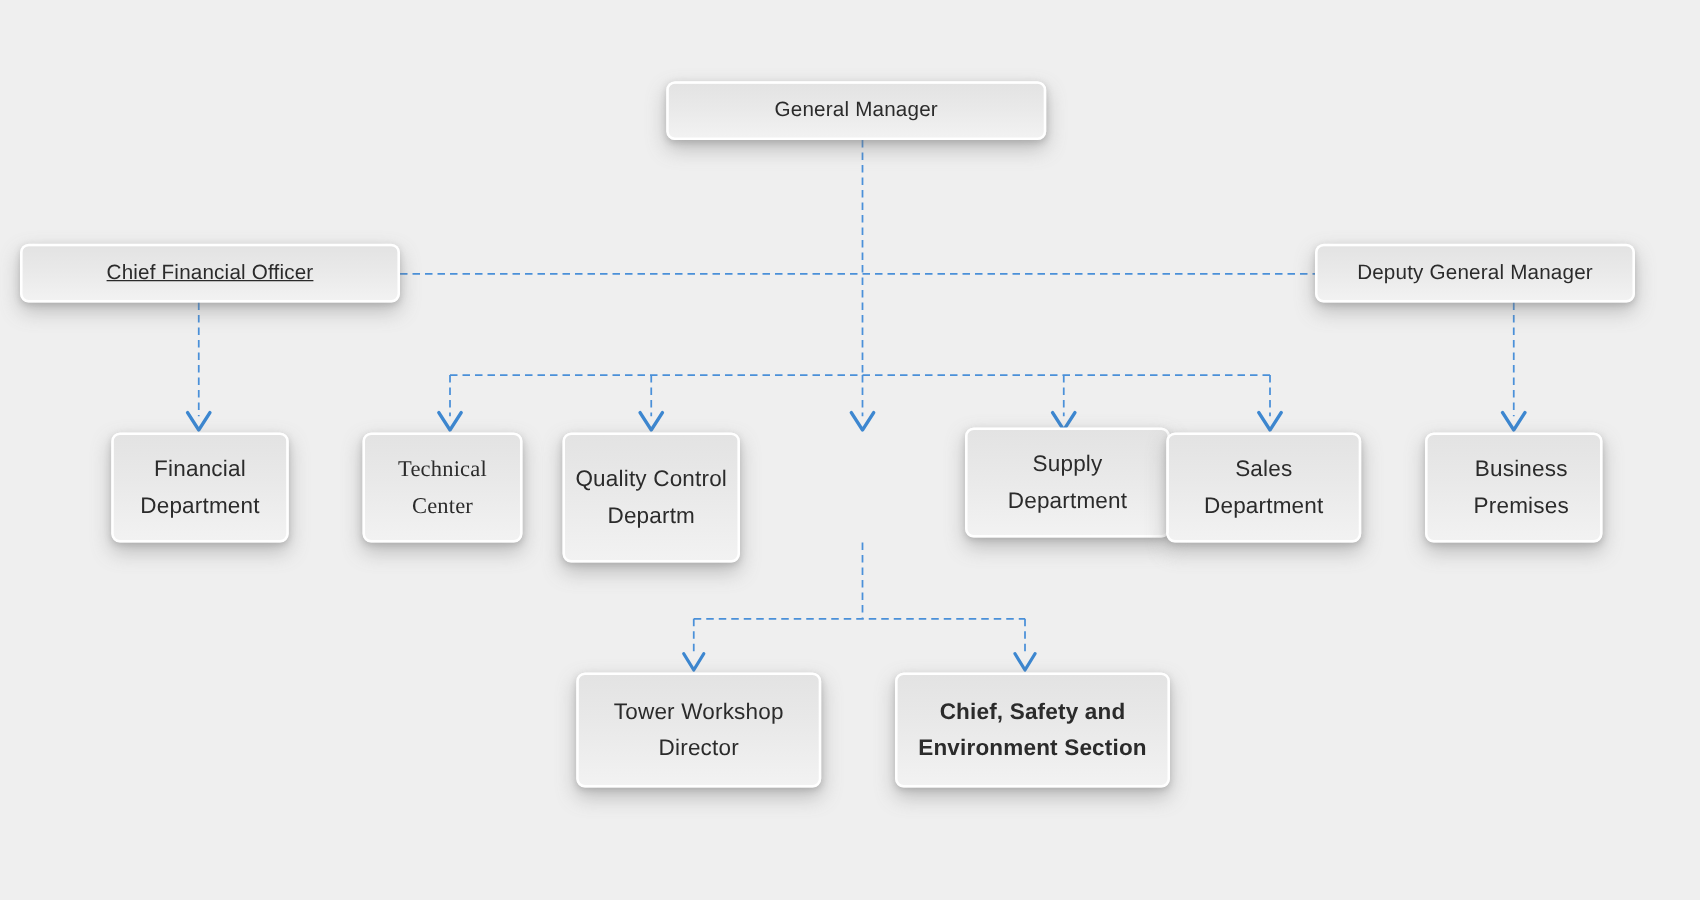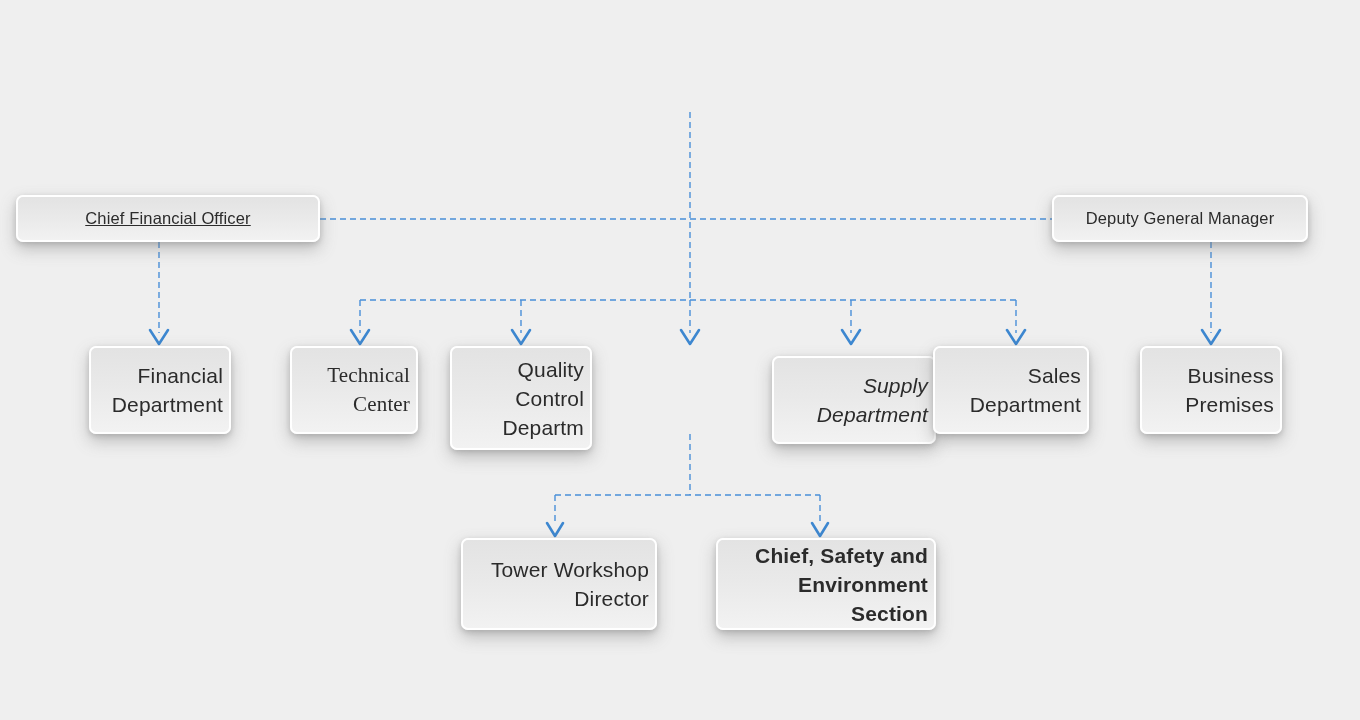--- a/index.html
+++ b/index.html
@@ -52,22 +52,21 @@
     width: 100%;
     padding: 0 6px;
     white-space: pre-line;
   }
   .node.level-1,
   .node.level-2 {
     font-size: 16.5px;
   }
   .node.level-3,
   .node.level-4 {
-    font-size: 21px;
-    text-align: right;
+    font-size: 18px;
   }
 </style>
 </head>
 <body>
 
 <div id="chart-canvas">
 
   <svg id="connector-layer" width="1360" height="720" viewBox="0 0 1360 720" xmlns="http://www.w3.org/2000/svg">
     <g stroke="#4a90d9" stroke-width="1.4" fill="none" stroke-dasharray="6,4">
 
@@ -99,20 +98,23 @@
       <path d="M 512 330 L 521 344 L 530 330"></path>
       <path d="M 681 330 L 690 344 L 699 330"></path>
       <path d="M 842 330 L 851 344 L 860 330"></path>
       <path d="M 1007 330 L 1016 344 L 1025 330"></path>
       <path d="M 1202 330 L 1211 344 L 1220 330"></path>
       <path d="M 547 523 L 555 536 L 563 523"></path>
       <path d="M 812 523 L 820 536 L 828 523"></path>
     </g>
   </svg>
 
+  <div class="node level-1" style="left:533px; top:65px; width:304px; height:47px;">
+    <span class="node-label">General Manager</span>
+  </div>
 
   <div class="node level-2" style="left:16px; top:195px; width:304px; height:47px;text-decoration:underline;">
     <span class="node-label">Chief Financial Officer</span>
   </div>
 
   <div class="node level-2" style="left:1052px; top:195px; width:256px; height:47px;">
     <span class="node-label">Deputy General Manager</span>
   </div>
 
   <div class="node level-3" style="left:89px; top:346px; width:142px; height:88px;">
@@ -124,21 +126,21 @@
     <span class="node-label">Technical
 Center</span>
   </div>
 
   <div class="node level-3" style="left:450px; top:346px; width:142px; height:104px;">
     <span class="node-label">Quality Control
 Departm</span>
   </div>
 
 
-  <div class="node level-3" style="left:772px; top:356px; width:164px; height:88px;font-style:italic;">
+  <div class="node level-3" style="left:772px; top:342px; width:164px; height:88px;">
     <span class="node-label">Supply
 Department</span>
   </div>
 
   <div class="node level-3" style="left:933px; top:346px; width:156px; height:88px;">
     <span class="node-label">Sales
 Department</span>
   </div>
 
   <div class="node level-3" style="left:1140px; top:346px; width:142px; height:88px;padding-left:12px;">

